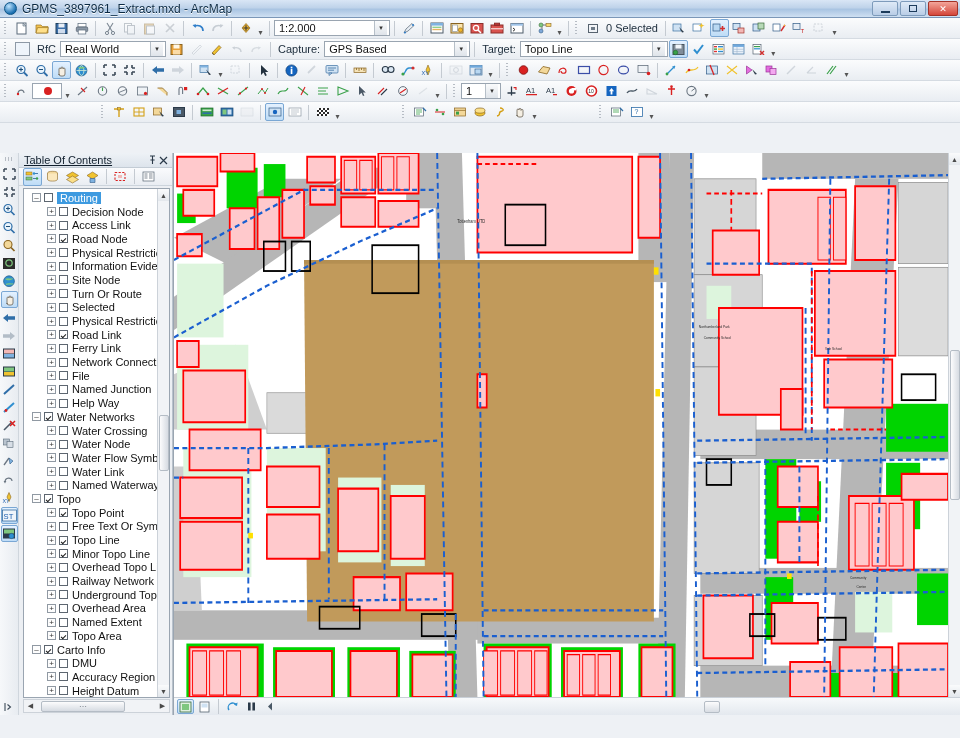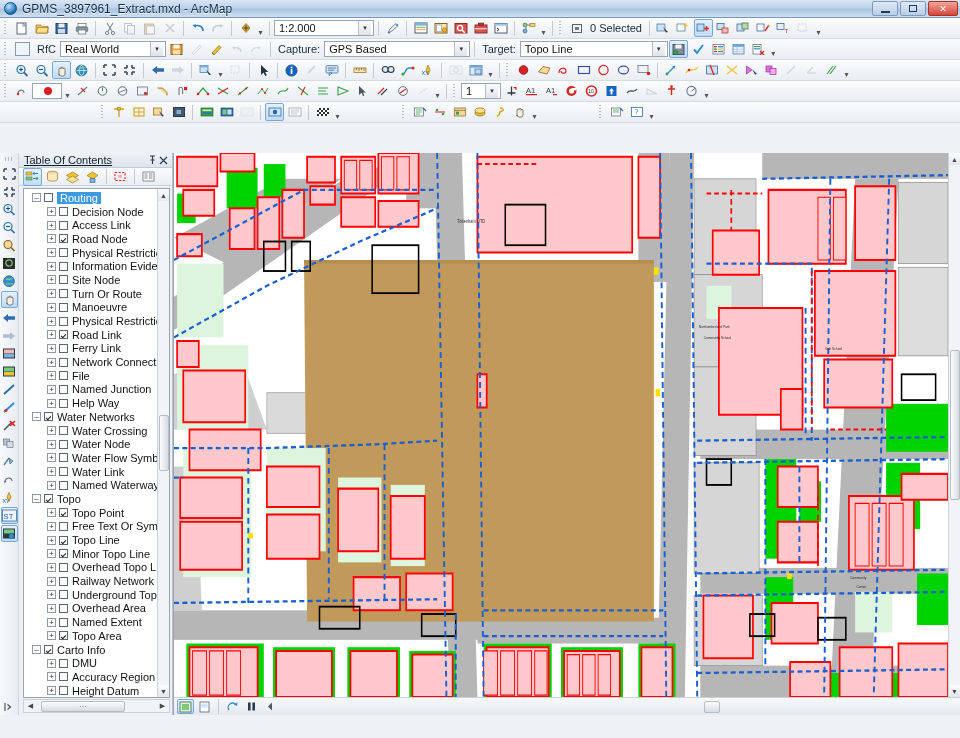--- a/index.html
+++ b/index.html
@@ -239,21 +239,21 @@
     </div>
     <div class="sep"></div>
     <div class="tb">
       <svg width="14" height="13">
           <path d="M7 1.5 L11 6 L7 10.5 L3 6 Z" fill="#f0b429" stroke="#8a6420" stroke-width=".7"></path>
           <path d="M7 3.3v5.4 M4.3 6h5.4" stroke="#3b3b3b" stroke-width="1.1"></path>
         </svg>
     </div>
     <div class="ovf">▾</div>
     <div class="sep"></div>
-    <div class="combo" style="width:100px;">
+    <div class="combo" style="width:116px;">
       <span class="cv">1:2.000</span>
       <span class="carr">▾</span>
     </div>
     <div class="sep"></div>
     <div class="tb">
       <svg width="14" height="13">
           <path d="M2 11 L4 7 L10 1.5 L12 3.5 L6 9 Z" fill="#e8eef5" stroke="#53616f" stroke-width=".7"></path>
           <circle cx="3" cy="10.5" r="1" fill="#2f7ec9"></circle>
           <circle cx="11" cy="3" r="1" fill="#2f7ec9"></circle>
         </svg>
@@ -1235,21 +1235,21 @@
               <span class="tlab">Site Node</span>
             </div>
             <div class="trow" style="padding-left: 23px;">
               <span class="exp">+</span>
               <span class="cbx"></span>
               <span class="tlab">Turn Or Route</span>
             </div>
             <div class="trow" style="padding-left: 23px;">
               <span class="exp">+</span>
               <span class="cbx"></span>
-              <span class="tlab">Manoeuvre</span>
+              <span class="tlab">Selected</span>
             </div>
             <div class="trow" style="padding-left: 23px;">
               <span class="exp">+</span>
               <span class="cbx"></span>
               <span class="tlab">Physical Restriction</span>
             </div>
             <div class="trow" style="padding-left: 23px;">
               <span class="exp">+</span>
               <span class="cbx on"></span>
               <span class="tlab">Road Link</span>

